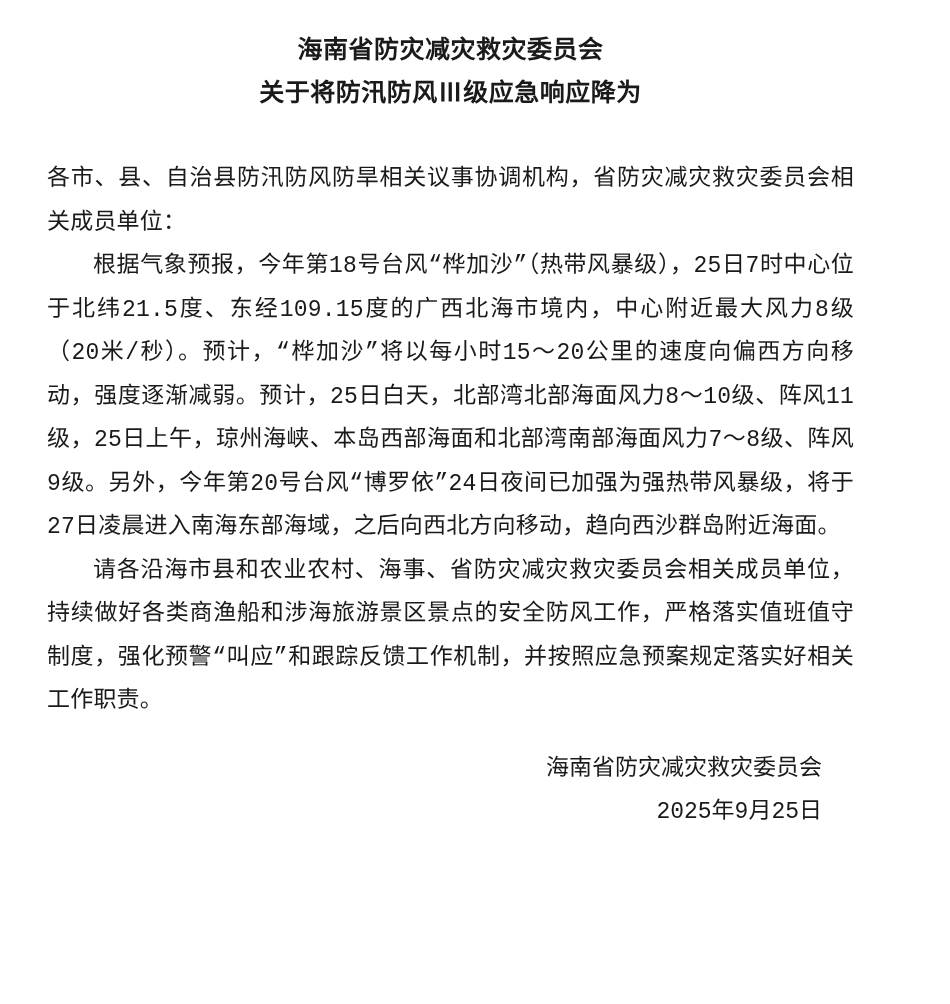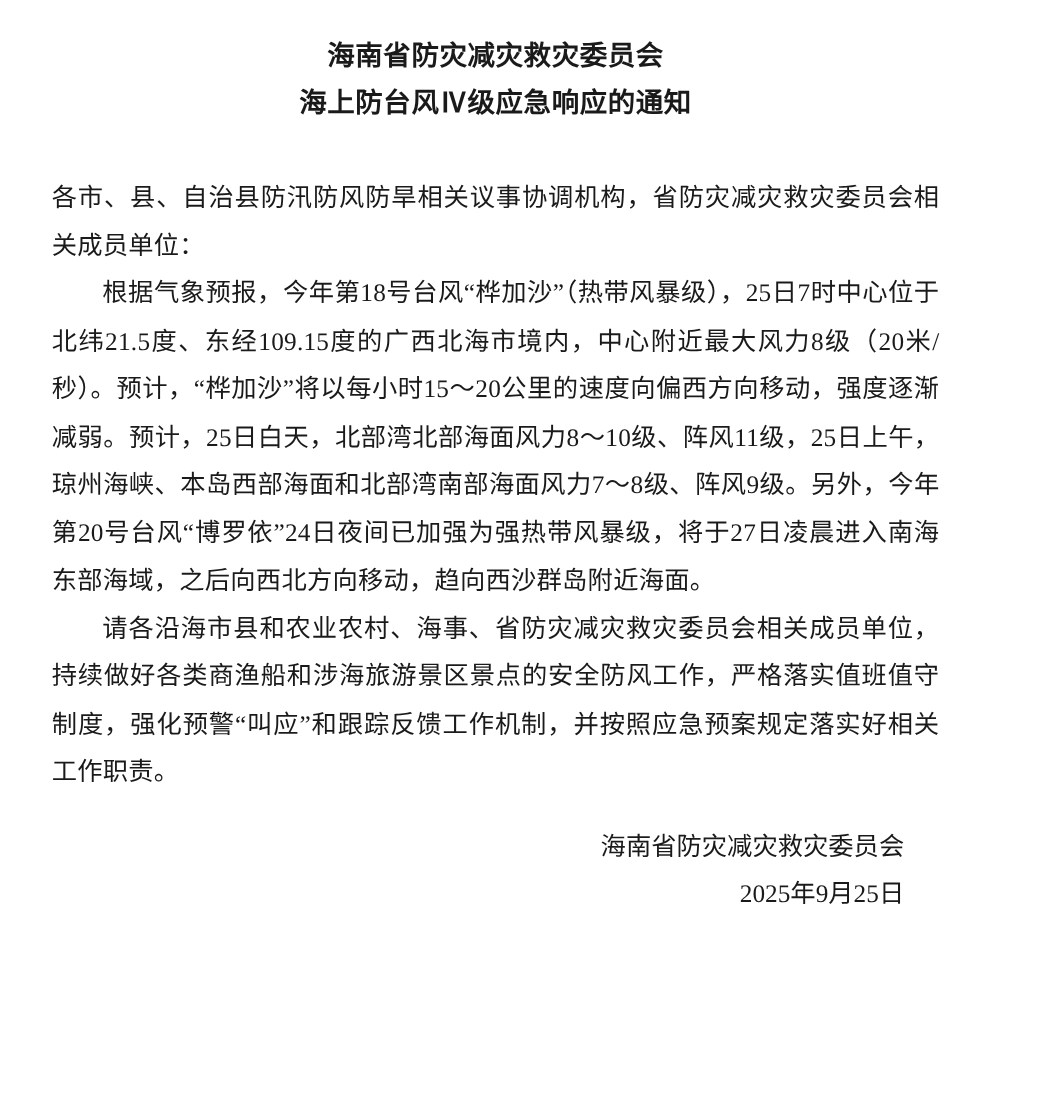--- a/index.html
+++ b/index.html
@@ -7,21 +7,21 @@
     --red-color: #e8244c;
     --bg-color: #ffffff;
   }
   * { margin: 0; padding: 0; box-sizing: border-box; }
   html, body { background: #ffffff; }
   .page {
     width: 896px;
     height: 1004px;
     background: var(--bg-color);
     color: var(--text-color);
-    font-family: Liberation Serif, serif;
+    font-family: Liberation Mono, monospace;
     padding: 30px 42px 0 47px;
     overflow: hidden;
   }
   .title-block {
     text-align: center;
     font-weight: 700;
     font-size: 25px;
     line-height: 43px;
     letter-spacing: 0.5px;
   }
@@ -48,21 +48,21 @@
     padding-right: 32px;
   }
 </style>
 </head>
 <body>
 
 <div class="page">
 
   <div class="title-block">
     <div class="title-line">海南省防灾减灾救灾委员会</div>
-    <div class="title-line">海上防台风Ⅳ级应急响应的通知</div>
+    <div class="title-line">关于将防汛防风Ⅲ级应急响应降为</div>
   </div>
 
   <div class="article-body">
 
     <p class="para no-indent">各市、县、自治县防汛防风防旱相关议事协调机构，省防灾减灾救灾委员会相关成员单位：</p>
 
     <p class="para">根据气象预报，今年第18号台风“桦加沙”（热带风暴级），25日7时中心位于北纬21.5度、东经109.15度的广西北海市境内，中心附近最大风力8级（20米/秒）。预计，“桦加沙”将以每小时15～20公里的速度向偏西方向移动，强度逐渐减弱。预计，25日白天，北部湾北部海面风力8～10级、阵风11级，25日上午，琼州海峡、本岛西部海面和北部湾南部海面风力7～8级、阵风9级。另外，今年第20号台风“博罗依”24日夜间已加强为强热带风暴级，将于27日凌晨进入南海东部海域，之后向西北方向移动，趋向西沙群岛附近海面。</p>
 
 
     <p class="para">请各沿海市县和农业农村、海事、省防灾减灾救灾委员会相关成员单位，持续做好各类商渔船和涉海旅游景区景点的安全防风工作，严格落实值班值守制度，强化预警“叫应”和跟踪反馈工作机制，并按照应急预案规定落实好相关工作职责。</p>

